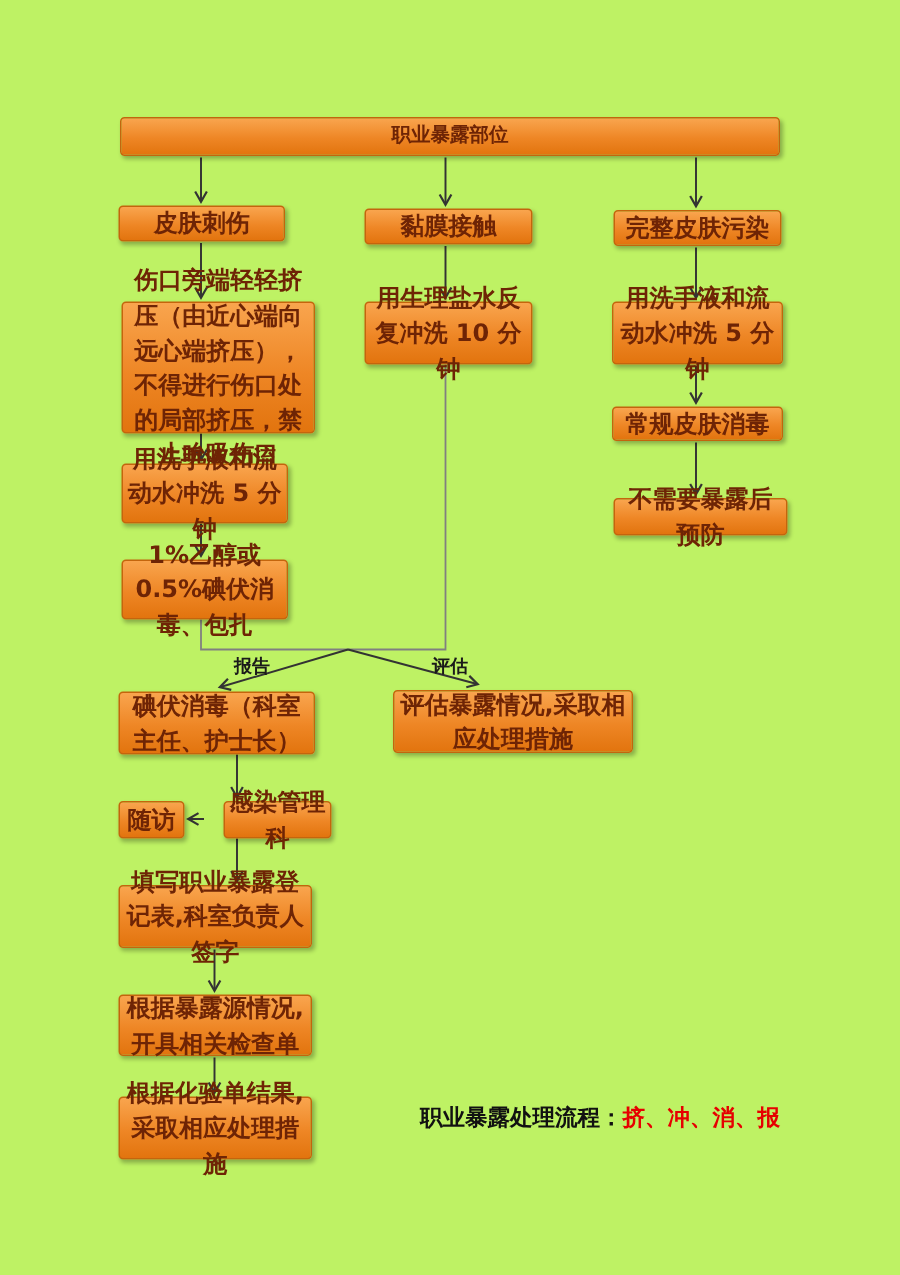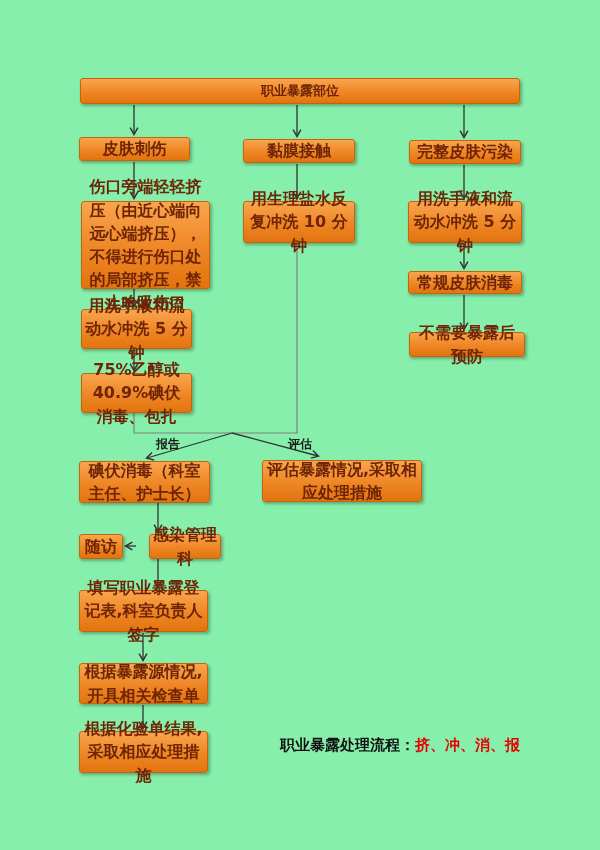--- a/index.html
+++ b/index.html
@@ -2,21 +2,21 @@
 <html style="--box-top: #F9A54E; --box-mid: #EE8625; --box-bottom: #E2740E; --box-border: #C4650D; --box-text: #6E2405; --arrow: #333333; --bracket: #808080; --caption-red: #E60000;"><head>
 <meta charset="utf-8">
 <style>
   :root{
     --box-top:#F9A54E; --box-mid:#EE8625; --box-bottom:#E2740E;
     --box-border:#C4650D; --box-text:#6E2405;
     --arrow:#333333; --bracket:#808080; --caption-red:#E60000;
   }
   html,body{margin:0;padding:0;background:#ffffff;}
   #page{
-    position:relative; width:600px; height:850px; background:#86efac;
+    position:relative; width:600px; height:850px; background:#bef264;
     font-family:"DejaVu Sans", sans-serif; overflow:hidden;
   }
   #edges{position:absolute;left:0;top:0;width:600px;height:850px;pointer-events:none;}
   #edges .arrow{stroke:var(--arrow);stroke-width:1.3;fill:none;}
   #edges .bracket{stroke:var(--bracket);stroke-width:1.2;fill:none;}
   #edges marker path{stroke:var(--arrow);fill:none;stroke-width:1.5;}
   .node{
     position:absolute; box-sizing:border-box;
     background:linear-gradient(180deg, var(--box-top) 0%, var(--box-mid) 55%, var(--box-bottom) 100%);
     border:1px solid var(--box-border); border-radius:3px;
@@ -78,21 +78,21 @@
   <div class="node" style="left:243px;top:139px;width:112px;height:24px;">黏膜接触</div>
 
   <div class="node" style="left:81px;top:201px;width:129px;height:88px;">伤口旁端轻轻挤压（由近心端向远心端挤压），不得进行伤口处的局部挤压，禁止吮吸伤口</div>
   <div class="node" style="left:243px;top:201px;width:112px;height:42px;">用生理盐水反复冲洗 10 分钟</div>
   <div class="node" style="left:408px;top:201px;width:114px;height:42px;">用洗手液和流动水冲洗 5 分钟</div>
 
   <div class="node" style="left:408px;top:271px;width:114px;height:23px;">常规皮肤消毒</div>
   <div class="node" style="left:409px;top:332px;width:116px;height:25px;">不需要暴露后预防</div>
 
   <div class="node" style="left:81px;top:309px;width:111px;height:40px;">用洗手液和流动水冲洗 5 分钟</div>
-  <div class="node" style="left:81px;top:373px;width:111px;height:40px;">75%乙醇或 40.9%碘伏消毒、包扎</div>
+  <div class="node" style="left:81px;top:373px;width:111px;height:40px;">1%乙醇或 0.5%碘伏消毒、包扎</div>
 
   <span class="edge-label" style="left:156px;top:436px;">报告</span>
   <span class="edge-label" style="left:288px;top:436px;">评估</span>
 
   <div class="node" style="left:79px;top:461px;width:131px;height:42px;">碘伏消毒（科室主任、护士长）</div>
   <div class="node" style="left:262px;top:460px;width:160px;height:42px;">评估暴露情况,采取相应处理措施</div>
 
   <div class="node" style="left:79px;top:534px;width:44px;height:25px;">随访</div>
   <div class="node" style="left:136px;top:534px;width:72px;height:25px;margin-left:13px;">感染管理科</div>
 

